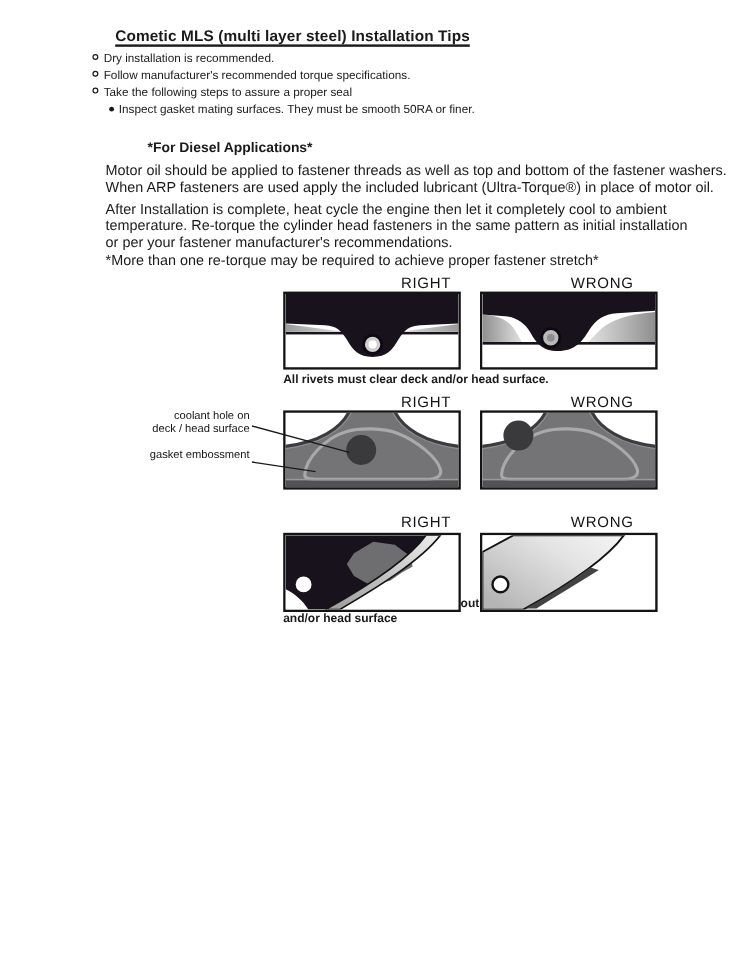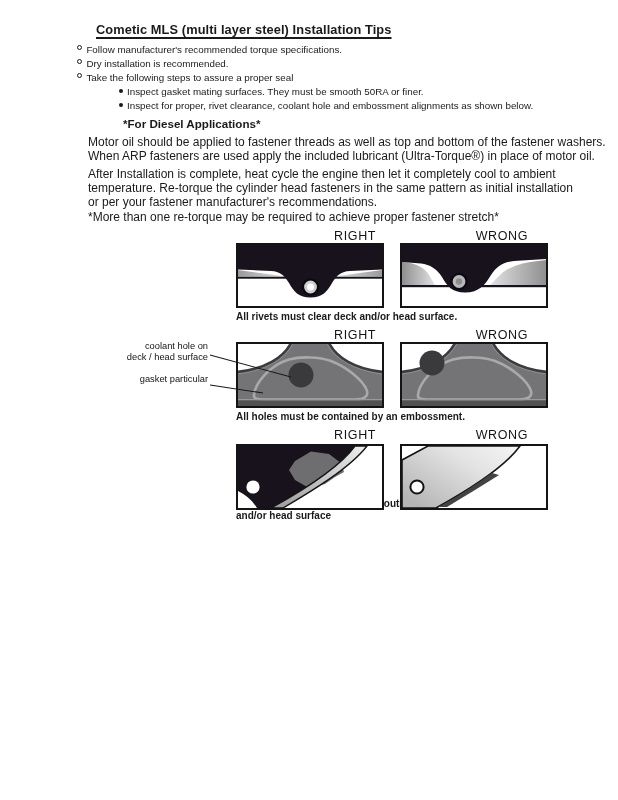--- a/index.html
+++ b/index.html
@@ -7,21 +7,21 @@
     position:relative;width:618px;height:564px;background:#ffffff;overflow:hidden;
     font-family:"Liberation Sans","DejaVu Sans",sans-serif;color:#1a1a1a;
   }
   .abs{position:absolute;}
   .title{
     left:96px;top:22px;font-size:12.8px;font-weight:bold;letter-spacing:0.1px;
     text-decoration:underline;text-decoration-thickness:1.5px;text-underline-offset:3px;
   }
   .tips{left:77px;top:42px;}
   .tip{height:14px;display:flex;align-items:center;gap:4px;font-size:9.8px;white-space:nowrap;}
-  .tip.l2{margin-left:42px;align-items:center;}
+  .tip.l2{margin-left:14px;align-items:center;}
   .mk{flex:0 0 auto;width:4px;height:4px;border-radius:50%;}
   .mk.o{border:1px solid #1a1a1a;width:3.4px;height:3.4px;margin-top:-3px;}
   .mk.f{background:#1a1a1a;}
   .diesel-h{left:96px;top:117px;font-size:11.6px;font-weight:bold;margin-left:27px;}
   .bodypara{left:88px;width:520px;font-size:12px;line-height:14px;white-space:pre-line;}
   .dp1{top:135px;}
   .dp2{top:167px;}
   .dnote{top:210px;}
   .dlabel{width:148px;text-align:right;font-size:12.5px;letter-spacing:0.6px;color:#141414;}
   .cap{left:236px;font-size:10px;font-weight:bold;line-height:11.5px;white-space:pre-line;}
@@ -38,37 +38,33 @@
 </head>
 <body>
 
 <div class="page">
 
   <div class="abs title">Cometic MLS (multi layer steel) Installation Tips</div>
 
   <div class="abs tips">
     <div class="tip l1">
       <span class="mk o"></span>
-      <span>Follow manufacturer's recommended torque specifications.</span>
+      <span>Dry installation is recommended.</span>
     </div>
     <div class="tip l1">
       <span class="mk o"></span>
-      <span>Dry installation is recommended.</span>
+      <span>Follow manufacturer's recommended torque specifications.</span>
     </div>
     <div class="tip l1">
       <span class="mk o"></span>
       <span>Take the following steps to assure a proper seal</span>
     </div>
     <div class="tip l2">
       <span class="mk f"></span>
       <span>Inspect gasket mating surfaces.  They must be smooth 50RA or finer.</span>
-    </div>
-    <div class="tip l2">
-      <span class="mk f"></span>
-      <span>Inspect for proper, rivet clearance, coolant hole and embossment alignments as shown below.</span>
     </div>
   </div>
 
   <div class="abs diesel-h">*For Diesel Applications*</div>
   <div class="abs bodypara dp1">Motor oil should be applied to fastener threads as well as top and bottom of the fastener washers.
 When ARP fasteners are used apply the included lubricant (Ultra-Torque®) in place of motor oil.</div>
   <div class="abs bodypara dp2">After Installation is complete, heat cycle the engine then let it completely cool to ambient
 temperature. Re-torque the cylinder head fasteners in the same pattern as initial installation
 or per your fastener manufacturer's recommendations.</div>
   <div class="abs bodypara dnote">*More than one re-torque may be required to achieve proper fastener stretch*</div>
@@ -120,21 +116,21 @@
     </svg>
   </div>
 
   <div class="abs cap" style="top:311px;">All rivets must clear deck and/or head surface.</div>
 
   <div class="abs dlabel" style="left:228px;top:328px;">RIGHT</div>
   <div class="abs dlabel" style="left:380px;top:328px;">WRONG</div>
 
   <div class="abs sidelabel" style="top:341px;">coolant hole on
 deck / head surface</div>
-  <div class="abs sidelabel" style="top:374px;">gasket particular</div>
+  <div class="abs sidelabel" style="top:374px;">gasket embossment</div>
 
   <svg class="abs leader" width="100" height="50" viewBox="0 0 100 50">
     <line x1="1" y1="8" x2="82" y2="30" stroke="#1a1a1a" stroke-width="1.1"></line>
     <line x1="1" y1="38" x2="54" y2="46" stroke="#1a1a1a" stroke-width="1.1"></line>
   </svg>
 
   <div class="abs panel" style="left:236px;top:342px;">
     <svg width="144" height="62" viewBox="0 0 144 62">
       <rect width="144" height="62" fill="#747477"></rect>
       <path d="M0,0 H53 C46,13 28,25 0,27.5 Z" fill="#ffffff"></path>
@@ -159,21 +155,20 @@
       <path d="M89,-1 C96,14 115,26 145,30" fill="none" stroke="#8f8f93" stroke-width="1.2"></path>
       <path d="M53,-1 C46,13 28,25 -1,28" fill="none" stroke="#3c3c3f" stroke-width="2.6"></path>
       <path d="M91,-1 C98,13 116,25 145,28" fill="none" stroke="#3c3c3f" stroke-width="2.6"></path>
       <path d="M16,51 C17,39 32,21 51,15.5 C62,12.5 81,12.5 93,17 C109,23 126,37 129,47 C130.5,52.5 126,55.5 117,55.5 H28 C19,55.5 15.5,55 16,51 Z" fill="none" stroke="#a9a9ac" stroke-width="2.6"></path>
       <rect y="55" width="144" height="1.2" fill="#9a9a9d"></rect>
       <rect y="56.5" width="144" height="5.5" fill="#525255"></rect>
       <circle cx="30" cy="19" r="12.5" fill="#3a3a3d"></circle>
     </svg>
   </div>
 
-  <div class="abs cap" style="top:411px;">All holes must be contained by an embossment.</div>
 
   <div class="abs dlabel" style="left:228px;top:428px;">RIGHT</div>
   <div class="abs dlabel" style="left:380px;top:428px;">WRONG</div>
 
   <div class="abs panel" style="left:236px;top:444px;">
     <svg width="144" height="62" viewBox="0 0 144 62">
       <defs>
         <linearGradient id="gs3" x1="0" y1="1" x2="1" y2="0">
           <stop offset="0" stop-color="#9a9a9a"></stop>
             <stop offset="1" stop-color="#eeeeee"></stop>

